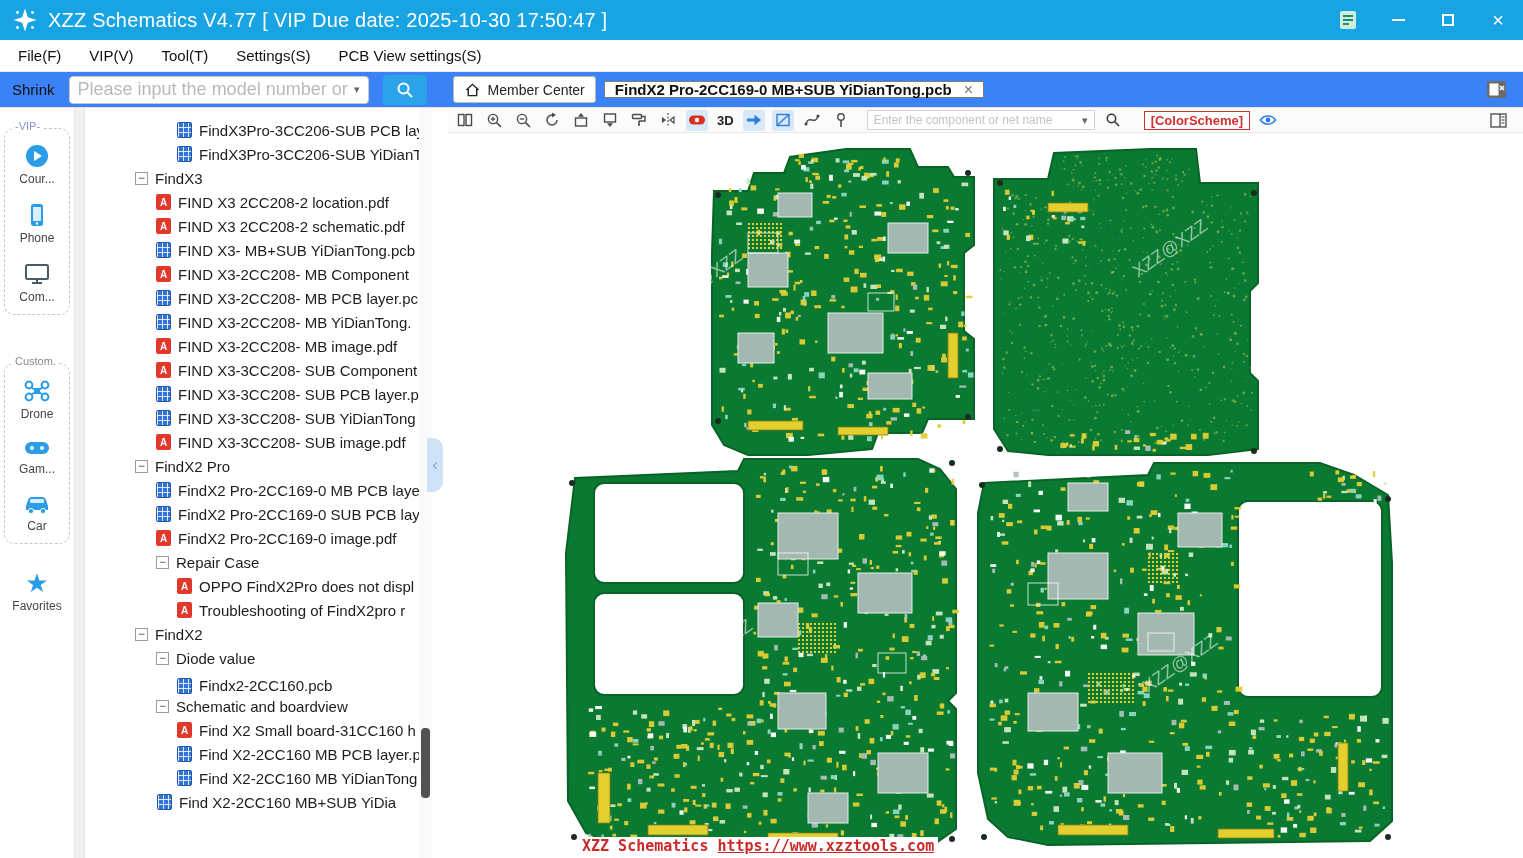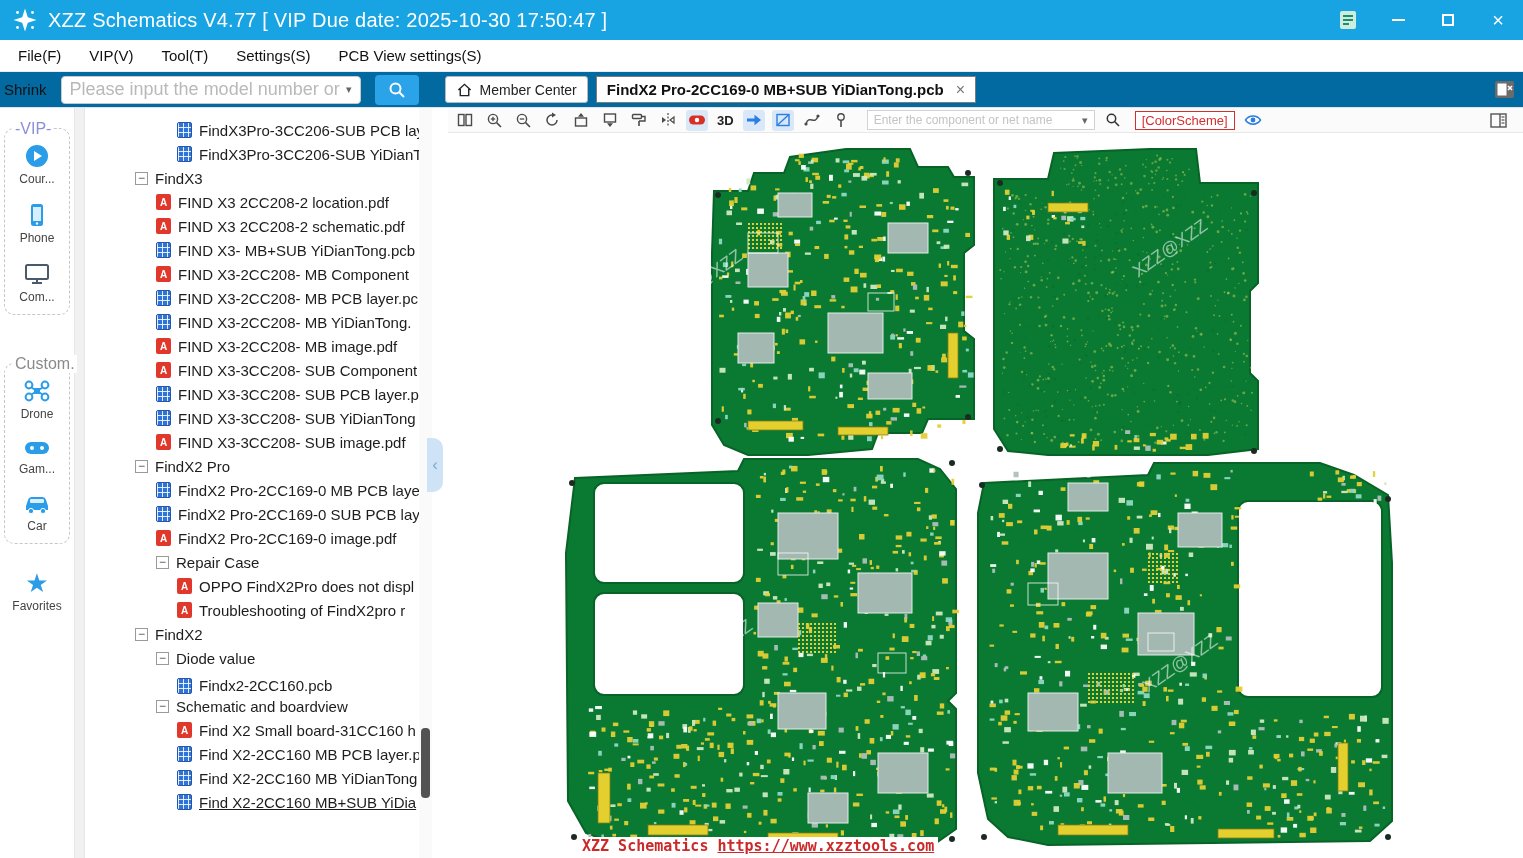--- a/index.html
+++ b/index.html
@@ -13,43 +13,43 @@
 .wc{width:26px;height:26px;display:flex;align-items:center;justify-content:center;cursor:pointer}
 .min-glyph{display:block;width:13px;border-bottom:2px solid #fff}
 .max-glyph{display:block;width:12px;height:12px;border:2px solid #fff}
 .close-glyph{font-size:20px;line-height:20px;color:#fff}
 
 
 .menubar{height:32px;display:flex;align-items:center;gap:28px;padding:0 18px;font-size:15px;background:#fff;border-bottom:1px solid #ececec}
 .menubar .menu-item{cursor:pointer;color:#111}
 
 
-.toolbar{height:36px;display:flex;align-items:center;padding:0 0;background:#0369a1;border-bottom:1px solid #e3e3e3}
+.toolbar{height:36px;display:flex;align-items:center;padding:0 8px;background:#3b82f6;border-bottom:1px solid #e3e3e3}
 .shrink{font-size:15px;color:#111;margin:0 14px 0 4px;cursor:pointer}
 .model-search{width:300px;height:28px;border:1px solid #c9c9c9;border-radius:4px;display:flex;align-items:center;padding:0 8px;gap:6px;background:#fff}
 .model-search input{border:none;outline:none;flex:1;font-size:18px;color:#333;font-family:"Liberation Sans",sans-serif}
 .model-search input::placeholder{color:#b9b9b9}
 .caret{color:#666;font-size:11px;line-height:11px;cursor:pointer}
 .search-btn{width:44px;height:30px;background:#2aa3e8;border:none;border-radius:4px;margin-left:14px;display:flex;align-items:center;justify-content:center;cursor:pointer}
 .member{margin-left:26px;height:27px;border:1px solid #b9b9b9;border-radius:3px;display:flex;align-items:center;gap:7px;padding:0 10px;font-size:14px;color:#222;cursor:pointer;background:#fff}
-.doc-tab{margin-left:8px;height:27px;border:1px solid #7c7c7c;display:flex;align-items:center;gap:12px;padding:0 10px;font-size:15px;font-weight:bold;color:#111;background:#fff;cursor:pointer}
+.doc-tab{margin-left:8px;height:17px;border:1px solid #7c7c7c;display:flex;align-items:center;gap:12px;padding:0 10px;font-size:15px;font-weight:bold;color:#111;background:#fff;cursor:pointer}
 .tab-close{color:#777;font-size:16px;font-weight:normal;cursor:pointer}
 .panel-toggle{margin-left:auto;margin-right:8px;cursor:pointer;display:flex}
 
 
 .content{display:flex;height:750px;position:relative}
 .sidebar{width:75px;background:#fff;border-right:1px solid #e7e7e7;padding-top:10px}
 .scrollstrip{width:10px;background:#f1f1f1;border-right:1px solid #e6e6e6}
 .tree{width:347px;background:#fff;position:relative;padding-top:10px;overflow:hidden}
 .gutter{width:16px;background:#fff}
 .viewer{flex:1;display:flex;flex-direction:column;min-width:0}
 
 
 .side-box{margin:10px 4px 0;border:1px dashed #c6c6c6;border-radius:10px;padding:14px 0 10px;position:relative;display:flex;flex-direction:column;align-items:center;gap:16px}
-.side-box-label{position:absolute;top:-9px;left:8px;background:#fff;font-size:16px;color:#8a8fd8;padding:0 2px}
+.side-box-label{position:absolute;top:-9px;left:8px;background:#fff;font-size:11px;color:#8a8fd8;padding:0 2px}
 .side-box-label.gray{color:#8a8a8a}
 .side-item{display:flex;flex-direction:column;align-items:center;gap:3px;font-size:12px;color:#444;cursor:pointer}
 .side-item.favorites{margin-top:26px}
 .side-item .lbl{max-width:70px;white-space:nowrap;overflow:hidden}
 .star-glyph{font-size:26px;line-height:26px;color:#2a9ce8}
 
 
 .tree-row{height:24px;display:flex;align-items:center;gap:7px;font-size:15px;color:#1d1d1d;cursor:pointer;white-space:nowrap}
 .tree-row.selected .tree-label{color:#4ea6ea}
 .collapse-box{width:13px;height:13px;border:1px solid #9a9a9a;font-size:12px;line-height:11px;display:flex;align-items:center;justify-content:center;color:#555;background:#fff;flex:none}
@@ -61,21 +61,21 @@
 .collapse-tab{position:absolute;left:427px;top:330px;width:16px;height:54px;background:#cfe3f6;border-radius:0 10px 10px 0;display:flex;align-items:center;justify-content:center;color:#7fa9d6;font-size:17px;cursor:pointer;z-index:6}
 
 
 .vtoolbar{height:25px;display:flex;align-items:center;gap:7px;padding:0 6px;background:#fbfbfb;border-bottom:1px solid #e8e8e8}
 .vt{width:22px;height:21px;display:flex;align-items:center;justify-content:center;cursor:pointer;flex:none}
 .vt.active{background:#d9e8f8;border-radius:3px}
 .threeD{font-weight:bold;font-size:13px;color:#222;margin:0 2px;cursor:pointer}
 .net-search{width:228px;height:20px;border:1px solid #d2d2d2;display:flex;align-items:center;padding:0 6px;gap:4px;margin-left:8px;background:#fff}
 .net-search input{border:none;outline:none;flex:1;font-size:12px;color:#555;font-family:"Liberation Sans",sans-serif}
 .net-search input::placeholder{color:#c4c4c4}
-.colorscheme{border:1px solid #d22f2f;color:#d22f2f;font-size:13px;font-weight:normal;padding:1px 6px;margin-left:4px;cursor:pointer;background:#fff}
+.colorscheme{border:1px solid #d22f2f;color:#d22f2f;font-size:13px;font-weight:bold;padding:1px 6px;margin-left:13px;cursor:pointer;background:#fff}
 .right-flex{margin-left:auto;display:flex;align-items:center;gap:8px;margin-right:8px}
 
 
 .canvas{flex:1;position:relative;background:#fff;overflow:hidden}
 .canvas svg{display:block}
 .pcb-footer{position:absolute;left:130px;bottom:3px;font-family:"DejaVu Sans Mono",monospace;font-weight:bold;font-size:15px;color:#cc2a2a;background:#fff;padding:0 4px}
 .pcb-footer .url{text-decoration:underline}
 </style>
 </head>
 <body>
@@ -332,21 +332,21 @@
           <span class="tree-label">Find X2 Small board-31CC160 h</span>
         </div>
         <div class="tree-row" style="padding-left: 92px;">
           <span class="file-icon pcb"></span>
           <span class="tree-label">Find X2-2CC160 MB PCB layer.p</span>
         </div>
         <div class="tree-row" style="padding-left: 92px;">
           <span class="file-icon pcb"></span>
           <span class="tree-label">Find X2-2CC160 MB YiDianTong</span>
         </div>
-        <div class="tree-row" style="padding-left: 92px; text-decoration: underline;">
+        <div class="tree-row" style="padding-left: 72px;">
           <span class="file-icon pcb"></span>
           <span class="tree-label">Find X2-2CC160 MB+SUB YiDia</span>
         </div>
       </div>
     <div class="tree-scroll">
       <div class="tree-thumb"></div>
     </div>
   </div>
 
   <span class="collapse-tab">

